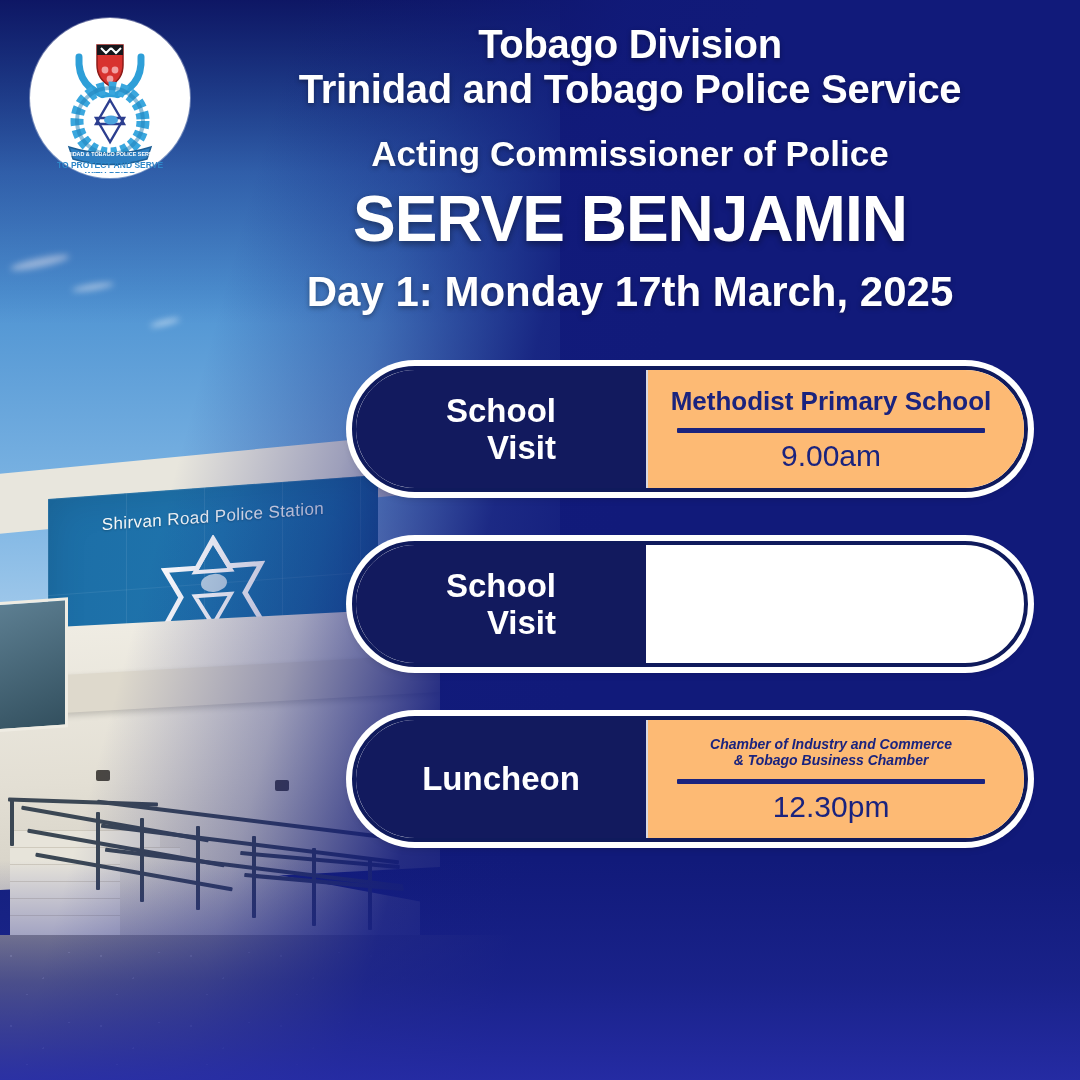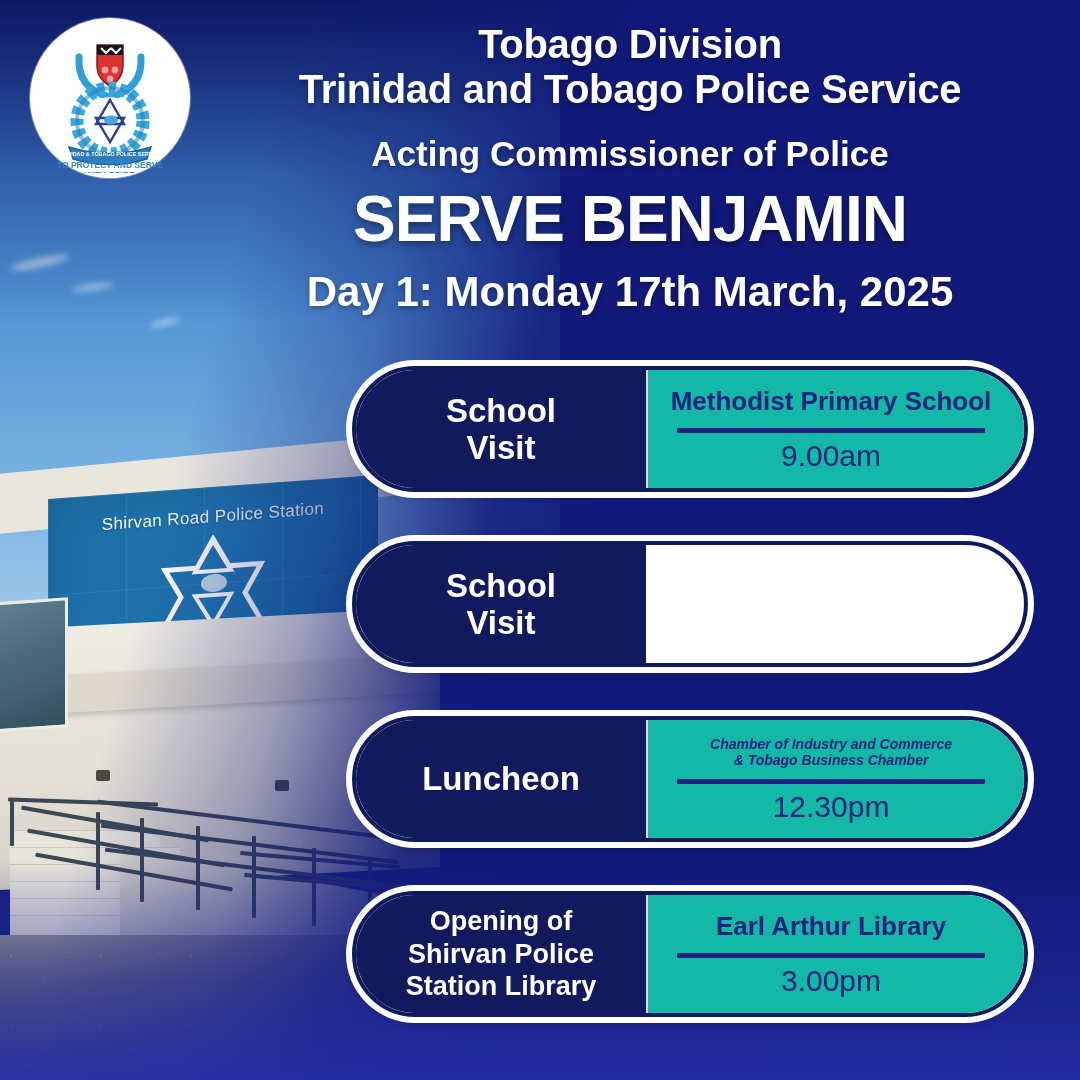--- a/index.html
+++ b/index.html
@@ -129,27 +129,27 @@
     border:4px solid #0f1a5c;
     border-radius:63px;
     box-shadow:0 0 0 6px #ffffff, 0 4px 10px rgba(0,0,0,.3);
     overflow:hidden;
   }
   .pill:last-child{margin-bottom:0;}
   .pill-left{
     width:290px;flex:0 0 290px;
     background:#121a5e;
     display:flex;align-items:center;justify-content:center;
-    color:#fff;text-align:center;
+    color:#fff;text-align:right;
     font-size:33px;font-weight:bold;line-height:1.13;
     padding:0 12px;
   }
   .pill-left.small{font-size:27px;line-height:1.2;}
   .pill-right{
-    flex:1;background:#14b8a6;border-left:2px solid #d8d8e2;
+    flex:1;background:#fdba74;border-left:2px solid #d8d8e2;
     display:flex;flex-direction:column;align-items:center;justify-content:center;
     padding:10px 26px 10px 16px;
   }
   .place{
     color:#1a237e;font-weight:bold;font-size:26px;line-height:1.15;
     text-align:center;
   }
   .place.tight{font-size:14px;font-style:italic;}
   .rulewrap{width:100%;display:flex;justify-content:center;}
   .rule{width:308px;height:5px;background:#1a237e;margin:11px 0 8px;border-radius:1px;}
@@ -286,25 +286,15 @@
       <div class="pill-left">Luncheon</div>
       <div class="pill-right">
         <div class="place tight">Chamber of Industry and Commerce<br>&amp; Tobago Business Chamber</div>
         <div class="rulewrap">
             <div class="rule"></div>
           </div>
         <div class="time">12.30pm</div>
       </div>
     </div>
 
-    <div class="pill">
-      <div class="pill-left small">Opening of<br>Shirvan Police<br>Station Library</div>
-      <div class="pill-right">
-        <div class="place">Earl Arthur Library</div>
-        <div class="rulewrap">
-            <div class="rule"></div>
-          </div>
-        <div class="time">3.00pm</div>
-      </div>
-    </div>
 
   </div>
 </div>
 
 </body></html>

